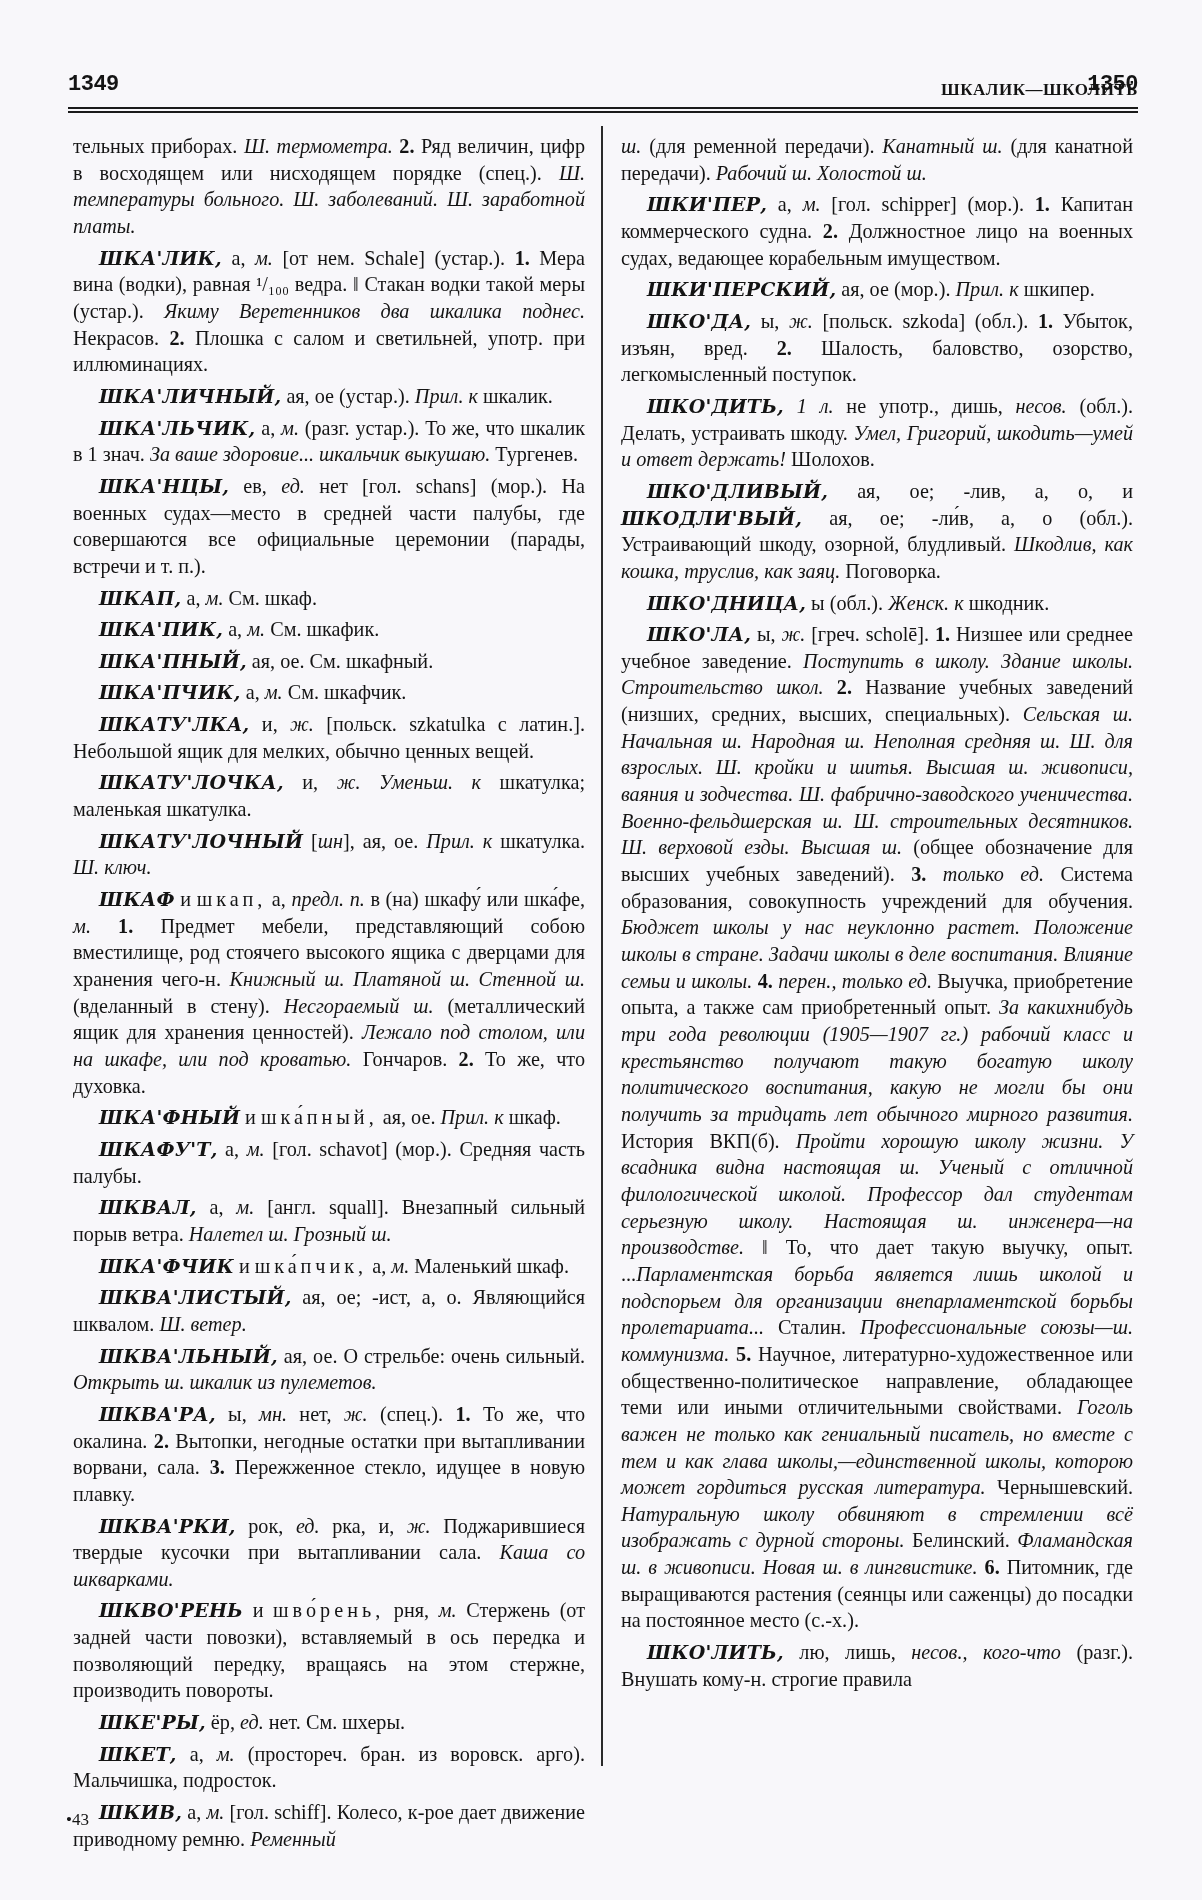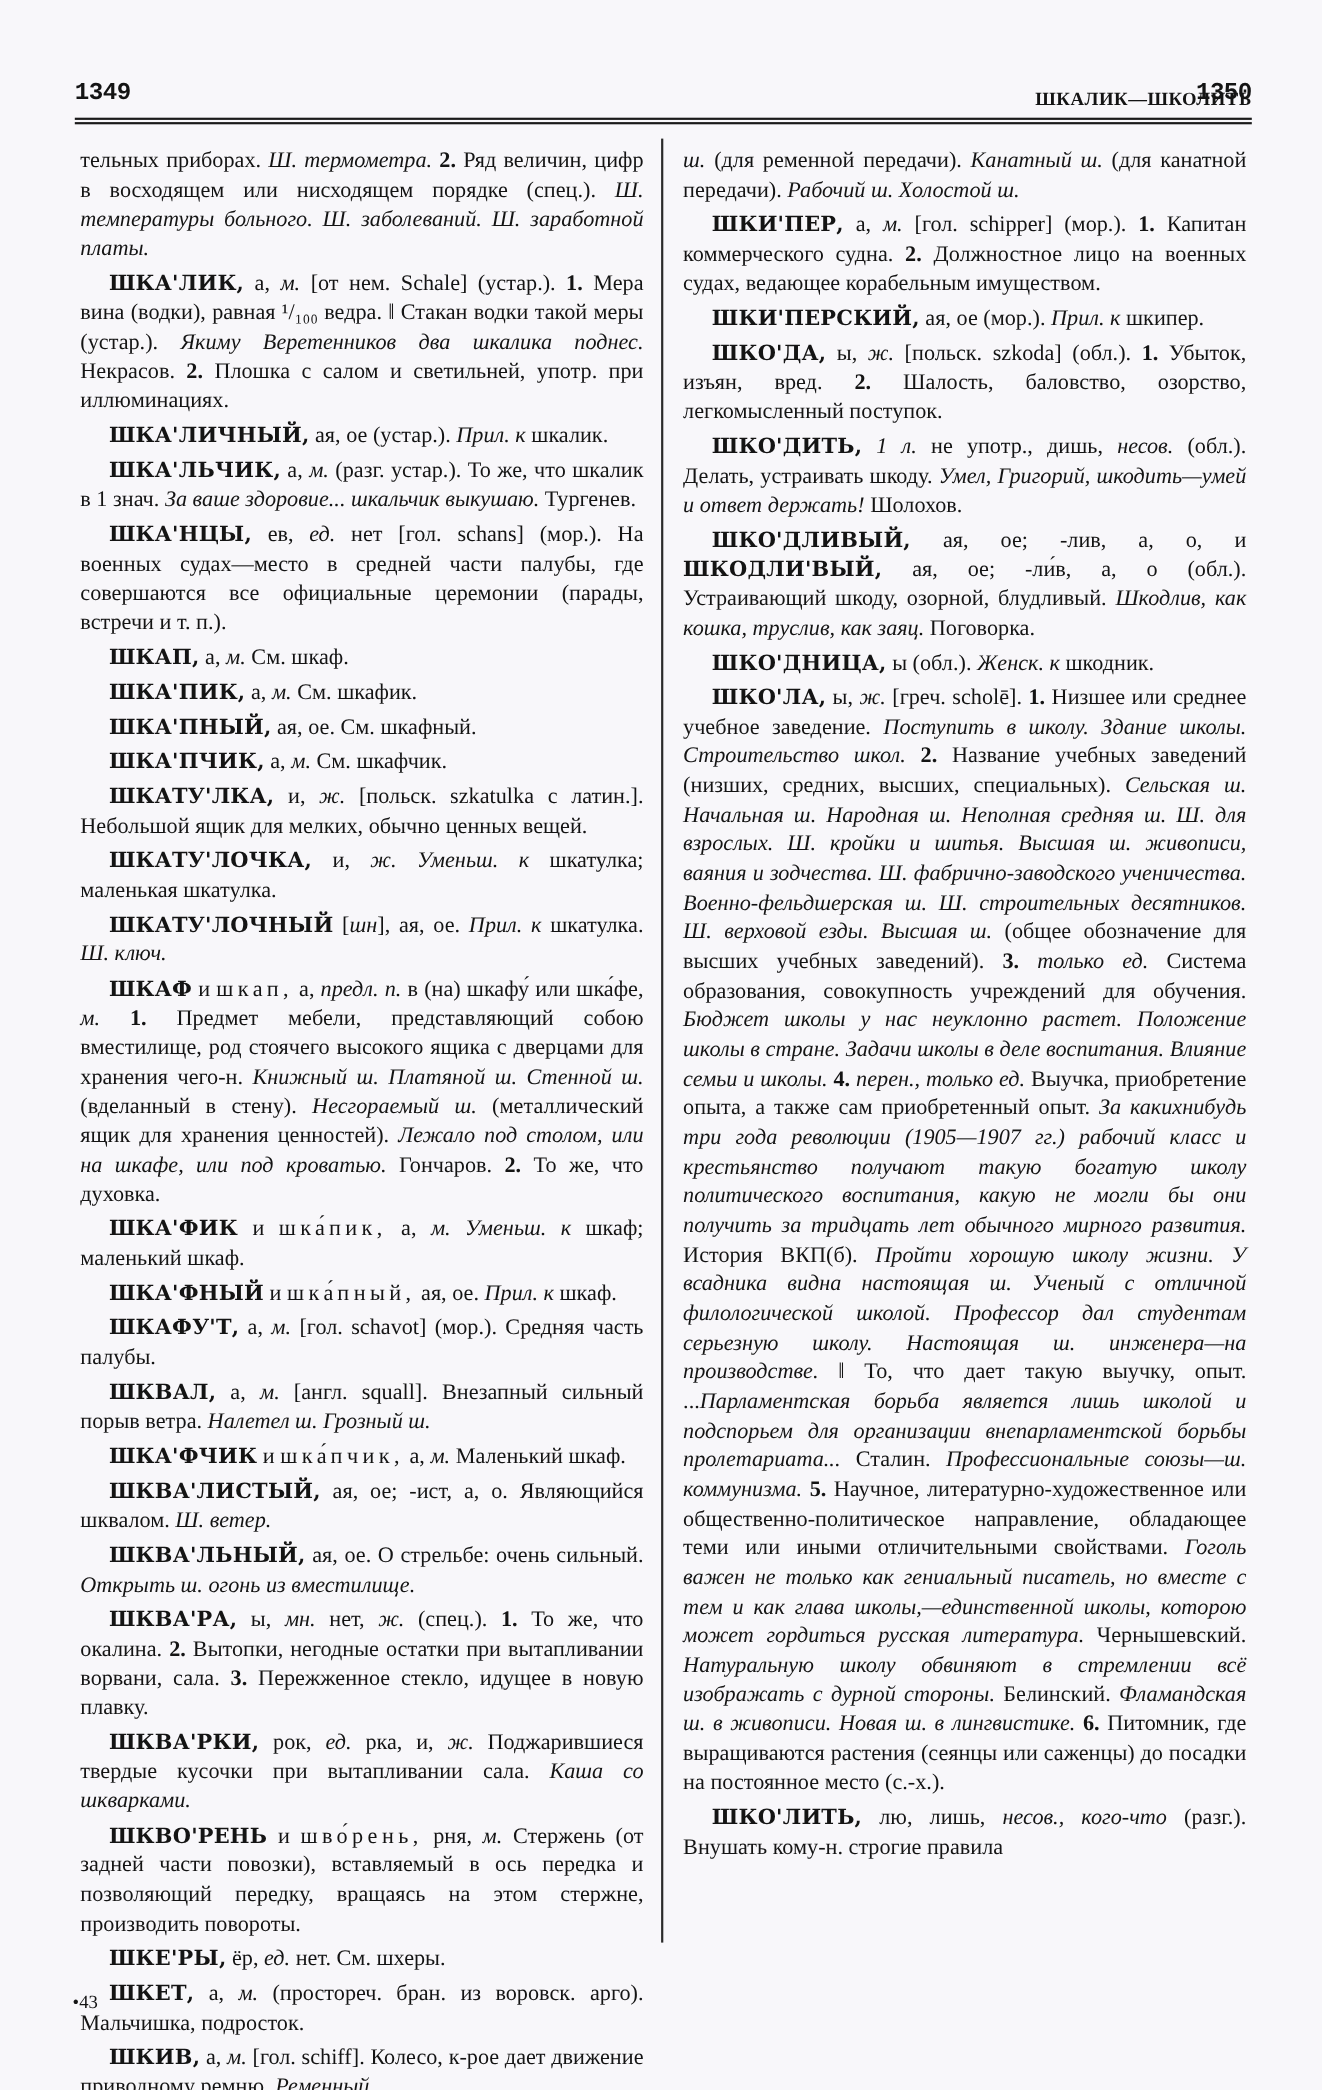--- a/index.html
+++ b/index.html
@@ -18,21 +18,21 @@
   .rule { position: absolute; left: 68px; width: 1070px; background: #1a1a1a; }
   .rule.r1 { top: 107px; height: 2px; }
   .rule.r2 { top: 111px; height: 2px; }
   .col-divider { position: absolute; left: 601px; top: 126px; width: 2px; height: 1640px; background: #2a2a2a; }
   .column { position: absolute; top: 128px; width: 522px; font-size: 20.2px; line-height: 26.65px;
             text-align: justify; hyphens: manual; }
   .column.left { left: 68px; }
   .column.right { left: 616px; }
   .entry { margin: 5px; text-indent: 26px; }
   .entry.cont { text-indent: 0; }
-  .hw { font-weight: bold; font-family: "DejaVu Serif", serif; font-size: 19px; letter-spacing: 0.2px; }
+  .hw { font-weight: bold; font-family: "DejaVu Serif", serif; font-size: 19px; letter-spacing: 0.2px; font-style: italic; }
   .it { font-style: italic; }
   .b { font-weight: bold; }
   .sp { letter-spacing: 4px; }
   .footnote-mark { position: absolute; left: 66px; top: 1778px; font-size: 17px; margin-top: 32px; }
 </style>
 </head>
 <body>
 
 <div class="page-header">
   <span class="pnum left">1349</span>
@@ -49,27 +49,26 @@
     <p class="entry"><span class="hw">ШКА'ЛЬЧИК,</span><span> а, </span><span class="it">м.</span><span> (разг. устар.). То же, что шкалик в 1 знач. </span><span class="it">За ваше здоровие... шкальчик выкушаю.</span><span> Тургенев.</span></p>
     <p class="entry"><span class="hw">ШКА'НЦЫ,</span><span> ев, </span><span class="it">ед.</span><span> нет [гол. schans] (мор.). На военных судах—место в средней части палубы, где совершаются все официальные церемонии (парады, встречи и т. п.).</span></p>
     <p class="entry"><span class="hw">ШКАП,</span><span> а, </span><span class="it">м.</span><span> См. шкаф.</span></p>
     <p class="entry"><span class="hw">ШКА'ПИК,</span><span> а, </span><span class="it">м.</span><span> См. шкафик.</span></p>
     <p class="entry"><span class="hw">ШКА'ПНЫЙ,</span><span> ая, ое. См. шкафный.</span></p>
     <p class="entry"><span class="hw">ШКА'ПЧИК,</span><span> а, </span><span class="it">м.</span><span> См. шкафчик.</span></p>
     <p class="entry"><span class="hw">ШКАТУ'ЛКА,</span><span> и, </span><span class="it">ж.</span><span> [польск. szkatulka с латин.]. Небольшой ящик для мелких, обычно ценных вещей.</span></p>
     <p class="entry"><span class="hw">ШКАТУ'ЛОЧКА,</span><span> и, </span><span class="it">ж. Уменьш. к</span><span> шкатулка; маленькая шкатулка.</span></p>
     <p class="entry"><span class="hw">ШКАТУ'ЛОЧНЫЙ</span><span> [</span><span class="it">шн</span><span>], ая, ое. </span><span class="it">Прил. к</span><span> шкатулка. </span><span class="it">Ш. ключ.</span></p>
     <p class="entry"><span class="hw">ШКАФ</span><span> и </span><span class="sp">шкап,</span><span> а, </span><span class="it">предл. п.</span><span> в (на) шкафу́ или шка́фе, </span><span class="it">м.</span><span class="b"> 1.</span><span> Предмет мебели, представляющий собою вместилище, род стоячего высокого ящика с дверцами для хранения чего-н. </span><span class="it">Книжный ш. Платяной ш. Стенной ш.</span><span> (вделанный в стену). </span><span class="it">Несгораемый ш.</span><span> (металлический ящик для хранения ценностей). </span><span class="it">Лежало под столом, или на шкафе, или под кроватью.</span><span> Гончаров. </span><span class="b">2.</span><span> То же, что духовка.</span></p>
-    <p class="entry"><span class="hw">ШКА'ФИК</span><span> и </span><span class="sp">шка́пик,</span><span> а, </span><span class="it">м. Уменьш. к</span><span> шкаф; маленький шкаф.</span></p>
     <p class="entry"><span class="hw">ШКА'ФНЫЙ</span><span> и </span><span class="sp">шка́пный,</span><span> ая, ое. </span><span class="it">Прил. к</span><span> шкаф.</span></p>
     <p class="entry"><span class="hw">ШКАФУ'Т,</span><span> а, </span><span class="it">м.</span><span> [гол. schavot] (мор.). Средняя часть палубы.</span></p>
     <p class="entry"><span class="hw">ШКВАЛ,</span><span> а, </span><span class="it">м.</span><span> [англ. squall]. Внезапный сильный порыв ветра. </span><span class="it">Налетел ш. Грозный ш.</span></p>
     <p class="entry"><span class="hw">ШКА'ФЧИК</span><span> и </span><span class="sp">шка́пчик,</span><span> а, </span><span class="it">м.</span><span> Маленький шкаф.</span></p>
     <p class="entry"><span class="hw">ШКВА'ЛИСТЫЙ,</span><span> ая, ое; -ист, а, о. Являющийся шквалом. </span><span class="it">Ш. ветер.</span></p>
-    <p class="entry"><span class="hw">ШКВА'ЛЬНЫЙ,</span><span> ая, ое. О стрельбе: очень сильный. </span><span class="it">Открыть ш. огонь из вместилище.</span></p>
+    <p class="entry"><span class="hw">ШКВА'ЛЬНЫЙ,</span><span> ая, ое. О стрельбе: очень сильный. </span><span class="it">Открыть ш. шкалик из пулеметов.</span></p>
     <p class="entry"><span class="hw">ШКВА'РА,</span><span> ы, </span><span class="it">мн.</span><span> нет, </span><span class="it">ж.</span><span> (спец.). </span><span class="b">1.</span><span> То же, что окалина. </span><span class="b">2.</span><span> Вытопки, негодные остатки при вытапливании ворвани, сала. </span><span class="b">3.</span><span> Пережженное стекло, идущее в новую плавку.</span></p>
     <p class="entry"><span class="hw">ШКВА'РКИ,</span><span> рок, </span><span class="it">ед.</span><span> рка, и, </span><span class="it">ж.</span><span> Поджарившиеся твердые кусочки при вытапливании сала. </span><span class="it">Каша со шкварками.</span></p>
     <p class="entry"><span class="hw">ШКВО'РЕНЬ</span><span> и </span><span class="sp">шво́рень,</span><span> рня, </span><span class="it">м.</span><span> Стержень (от задней части повозки), вставляемый в ось передка и позволяющий передку, вращаясь на этом стержне, производить повороты.</span></p>
     <p class="entry"><span class="hw">ШКЕ'РЫ,</span><span> ёр, </span><span class="it">ед.</span><span> нет. См. шхеры.</span></p>
     <p class="entry"><span class="hw">ШКЕТ,</span><span> а, </span><span class="it">м.</span><span> (простореч. бран. из воровск. арго). Мальчишка, подросток.</span></p>
     <p class="entry"><span class="hw">ШКИВ,</span><span> а, </span><span class="it">м.</span><span> [гол. schiff]. Колесо, к-рое дает движение приводному ремню. </span><span class="it">Ременный</span></p>
   </div>
 <div class="col-divider"></div>
 <div class="column right" id="col-right">
     <p class="entry cont"><span class="it">ш.</span><span> (для ременной передачи). </span><span class="it">Канатный ш.</span><span> (для канатной передачи). </span><span class="it">Рабочий ш. Холостой ш.</span></p>

